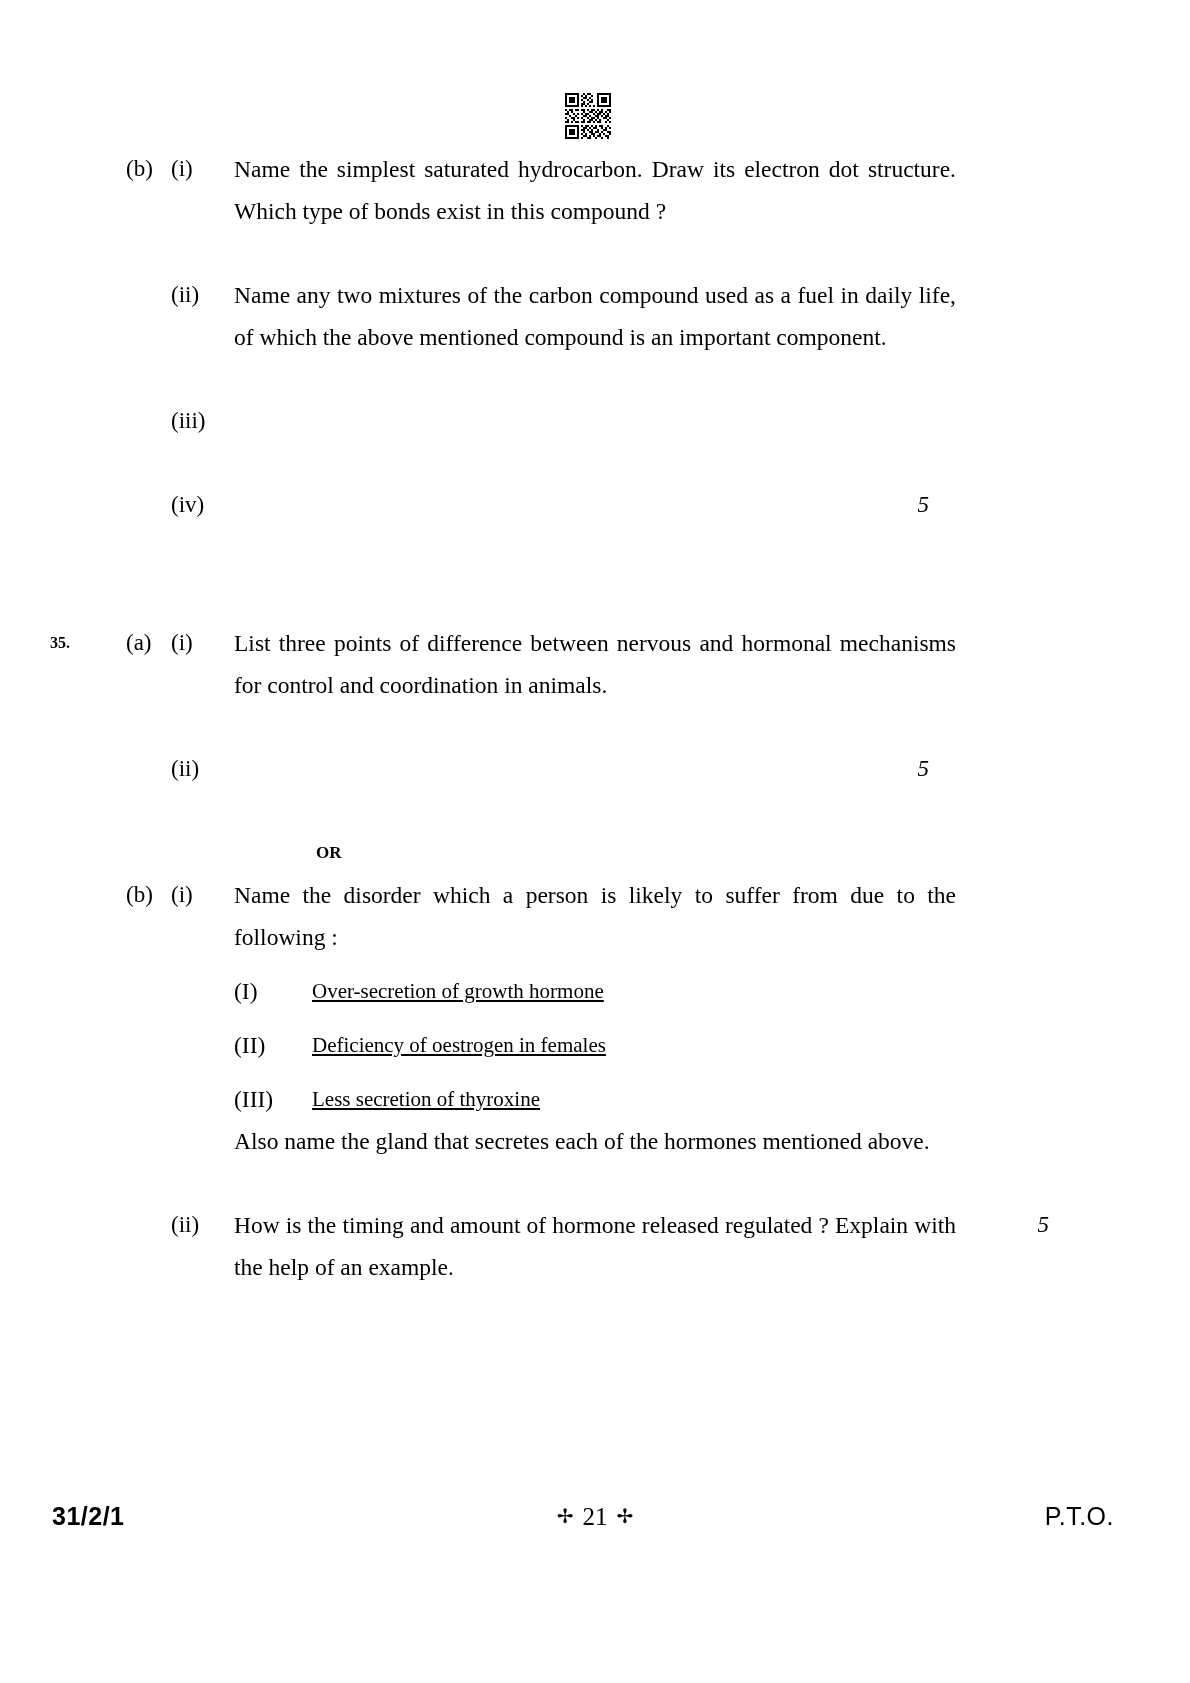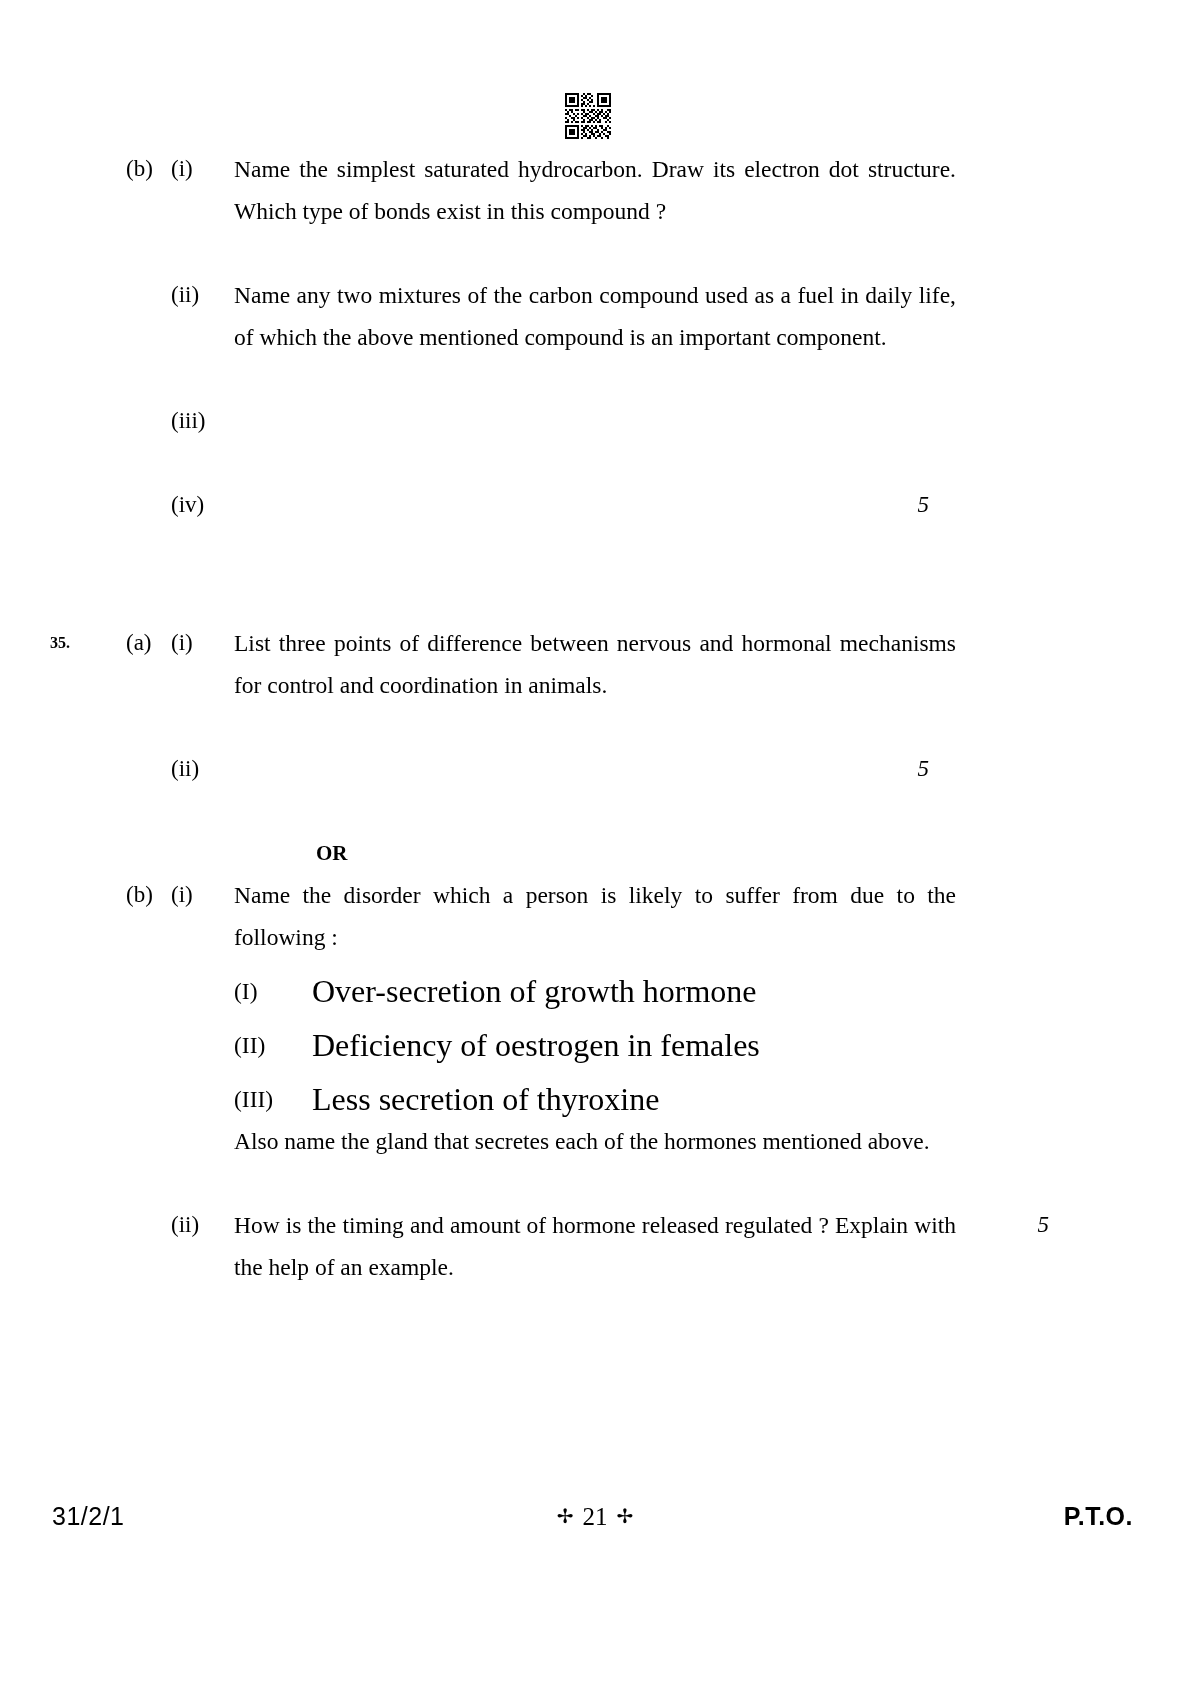--- a/index.html
+++ b/index.html
@@ -89,74 +89,75 @@
   .spacer-lg { height: 96px; }
   .spacer-md { height: 42px; }
 
   
   .or-row {
     display: grid;
     grid-template-columns: 74px 78px 82px 722px 120px;
   }
   .or-text {
     grid-column: 4;
-    font-size: 21px;
+    font-size: 17px;
     font-weight: bold;
     line-height: 42px;
     padding-left: 82px;
   }
 
   
   .subrow {
     display: grid;
     grid-template-columns: 78px auto;
     line-height: 42px;
   }
   .subrow .sub-label {
     font-size: 23.5px;
     white-space: nowrap;
   }
   .subrow .sub-text {
-    font-size: 32px;
+    font-size: 21px;
+    text-decoration: underline;
   }
   .sub-gap { height: 12px; }
 
   
   .footer {
     position: absolute;
     left: 0;
     bottom: 152px;
     width: 1190px;
     display: grid;
     grid-template-columns: 1fr 1fr 1fr;
     align-items: center;
     font-family: "Liberation Sans", "DejaVu Sans", sans-serif;
     font-size: 25px;
   }
   .footer-left {
     padding-left: 52px;
     text-align: left;
     letter-spacing: 0.5px;
+    font-weight: bold;
   }
   .footer-center {
     text-align: center;
     font-family: Liberation Serif, serif;
     font-size: 25px;
     white-space: nowrap;
   }
   .footer-center .deco {
     font-size: 20px;
     vertical-align: 2px;
     padding: 0 9px;
   }
   .footer-right {
-    padding-right: 57px;
+    padding-right: 76px;
     text-align: right;
     letter-spacing: 0.5px;
-    font-weight: bold;
   }
 </style>
 </head>
 <body>
 
 <div class="page">
 
   <div class="qr-wrap">
     <svg width="46" height="46" viewBox="0 0 23 23" shape-rendering="crispEdges" aria-hidden="true">
       <rect width="23" height="23" fill="#ffffff"></rect>

